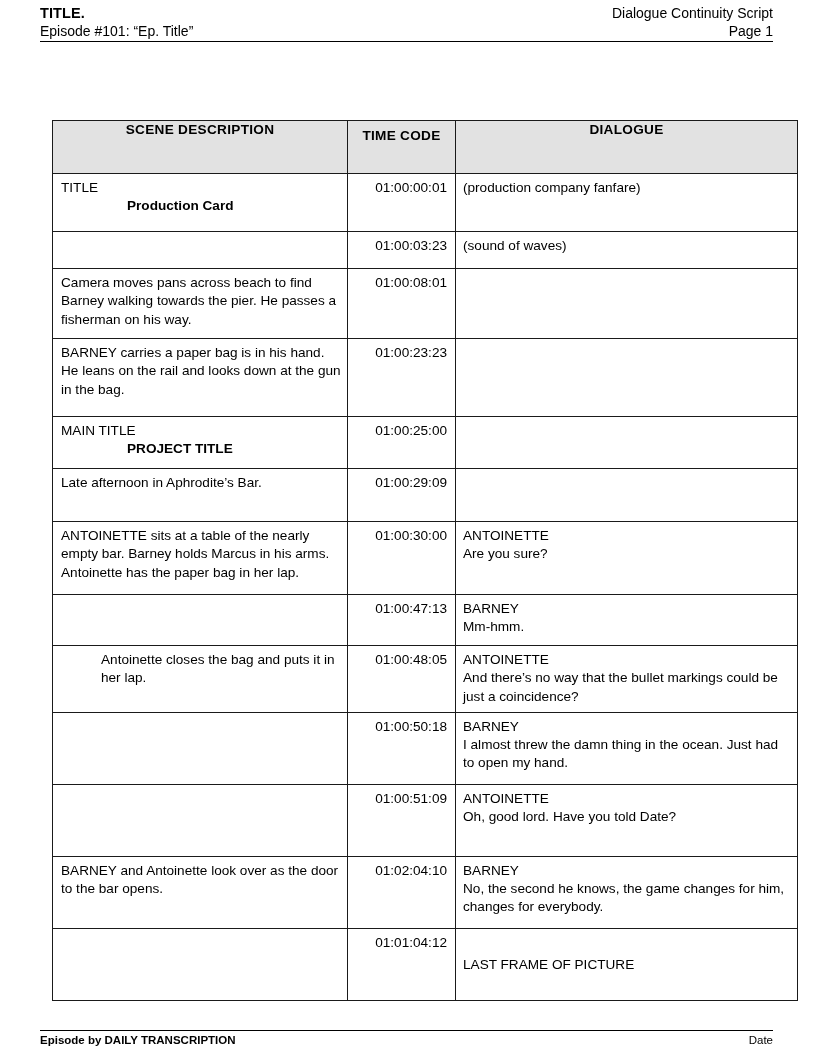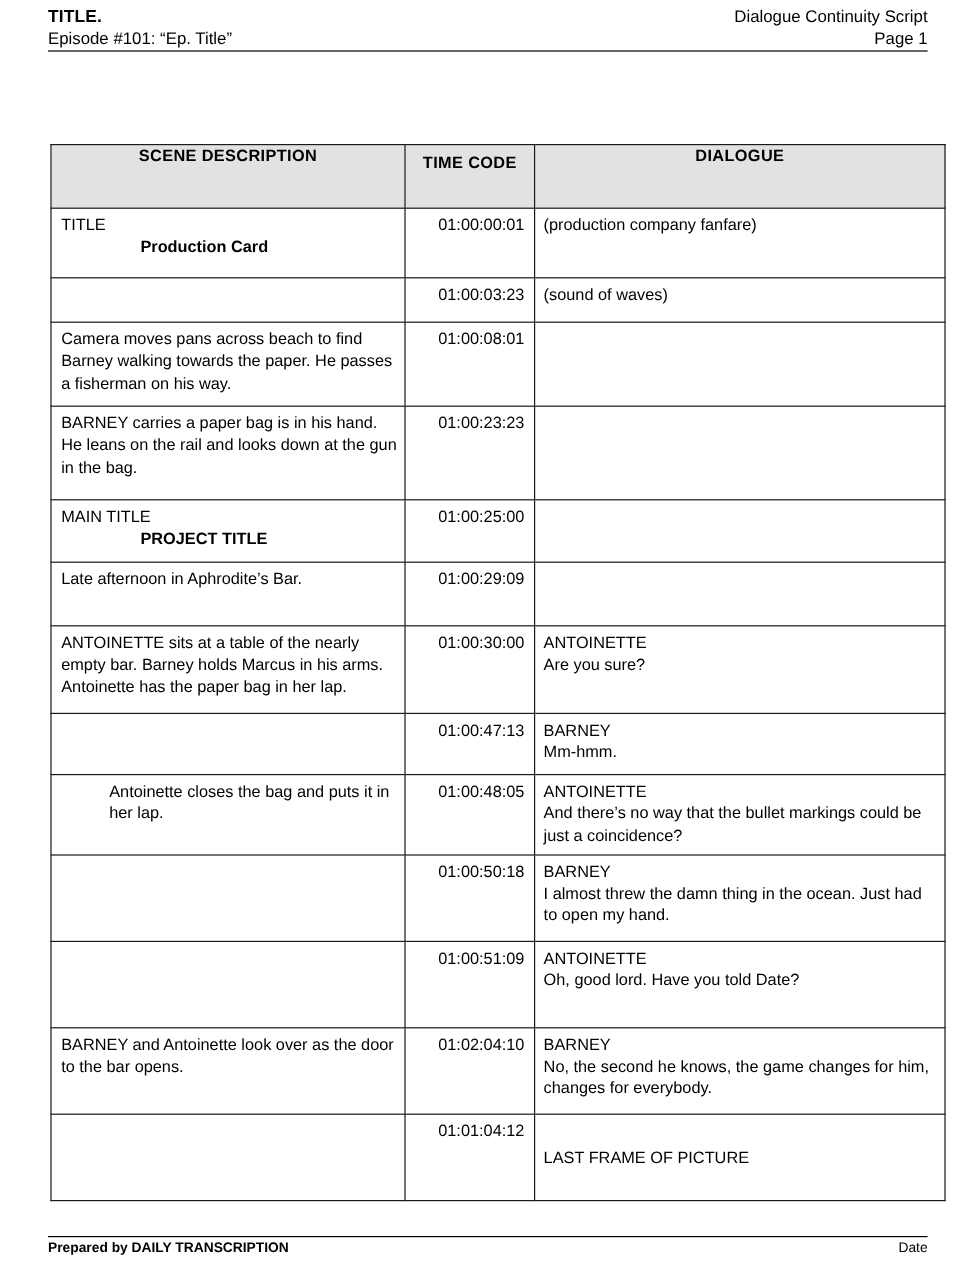--- a/index.html
+++ b/index.html
@@ -54,21 +54,21 @@
     font-weight: normal;
   }
   .hdr-right-2 {
     font-size: 14px;
     font-weight: normal;
   }
 
   
   .script-table {
     position: absolute;
-    left: 42px;
+    left: 52px;
     top: 120px;
     width: 745px;
     border-collapse: collapse;
     table-layout: fixed;
   }
   .script-table td, .script-table th {
     border: 1.1px solid #1a1a1a;
     vertical-align: top;
     padding: 0;
     font-size: 13.6px;
@@ -180,21 +180,21 @@
         <td>
           <div class="time-cell">01:00:03:23</div>
         </td>
         <td>
           <div class="dlg-cell">(sound of waves)</div>
         </td>
       </tr>
 
       <tr style="height:70px">
         <td>
-          <div class="scene-cell">Camera moves pans across beach to find Barney walking towards the paper. He passes a fisherman on his way.</div>
+          <div class="scene-cell">Camera moves pans across beach to find Barney walking towards the pier. He passes a fisherman on his way.</div>
         </td>
         <td>
           <div class="time-cell">01:00:08:01</div>
         </td>
         <td>
           <div class="dlg-cell"></div>
         </td>
       </tr>
 
       <tr style="height:78px">
@@ -336,18 +336,18 @@
         <td>
           <div class="dlg-cell pad-top-lg b">LAST FRAME OF PICTURE</div>
         </td>
       </tr>
 
     </tbody>
   </table>
 
   <div class="doc-footer">
     <div class="ftr-row">
-      <span class="ftr-left">Prepared by DAILY TRANSCRIPTION</span>
+      <span class="ftr-left">Episode by DAILY TRANSCRIPTION</span>
       <span class="ftr-right">Date</span>
     </div>
   </div>
 
 </div>
 
 </body></html>

